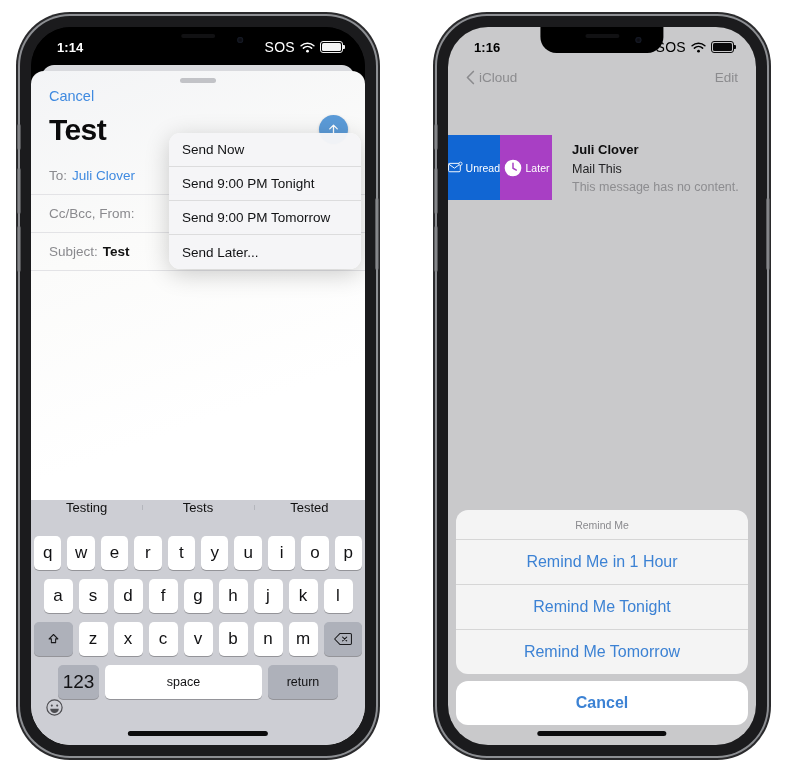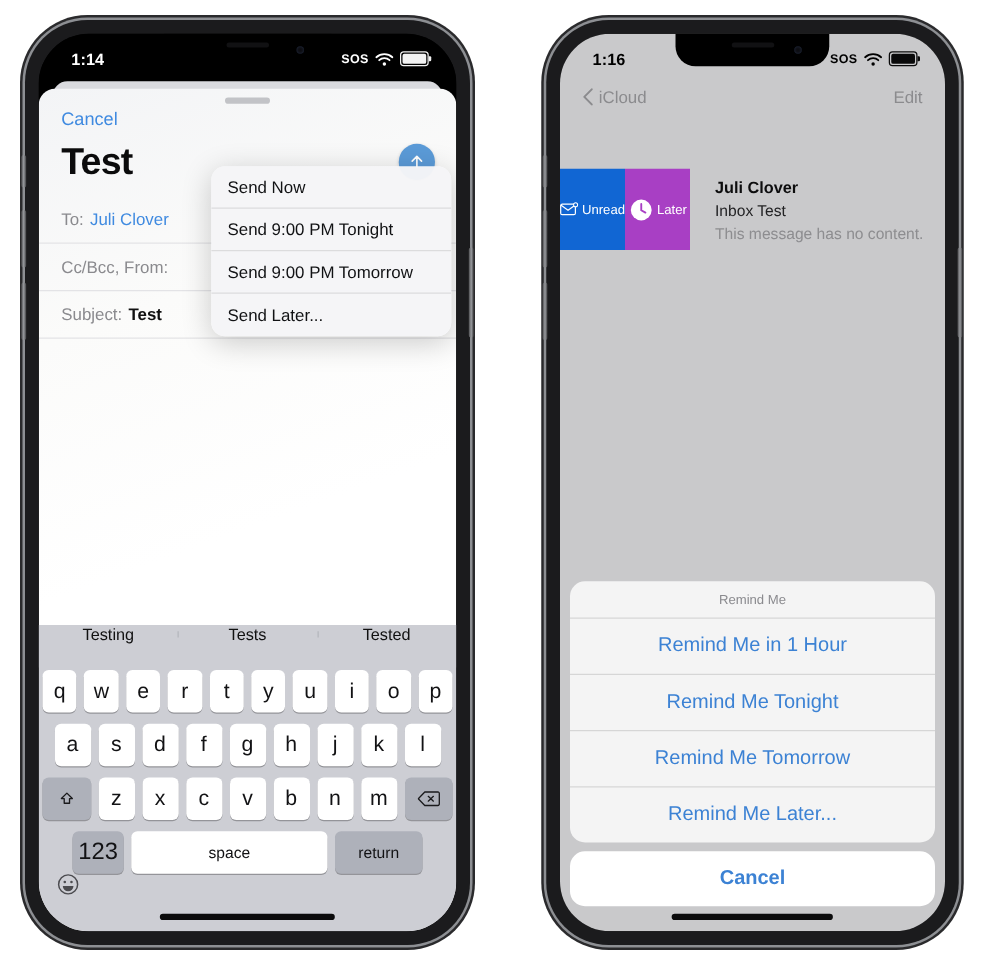--- a/index.html
+++ b/index.html
@@ -31,21 +31,21 @@
 
   .home-ind{position:absolute;left:50%;transform:translateX(-50%);bottom:9px;
             width:42%;height:5px;border-radius:3px;background:#0b0b0c;z-index:30;}
 
   
   .statusbar{position:absolute;left:0;right:0;top:0;height:34px;z-index:35;
              display:flex;align-items:center;justify-content:space-between;
              padding:6px 22px 0 26px;box-sizing:border-box;}
   .sb-time{font-size:13px;font-weight:bold;letter-spacing:.1px;}
   .sb-right{display:flex;align-items:center;gap:5px;}
-  .sos{font-size:10px;font-weight:bold;letter-spacing:.3px;}
+  .sos{font-size:14px;font-weight:normal;letter-spacing:.3px;}
   .wifi{display:block;}
   .batt{position:relative;width:21px;height:10.5px;border-radius:3px;
         border:1.2px solid currentColor;opacity:.95;}
   .batt::after{content:"";position:absolute;right:-3.2px;top:3px;width:1.8px;height:4px;
         border-radius:0 1px 1px 0;background:currentColor;}
   .batt i{position:absolute;left:1.3px;top:1.3px;bottom:1.3px;right:1.3px;
         border-radius:1.5px;background:currentColor;display:block;}
   .sb-dark{color:#fff;}
   .sb-light{color:#000;}
 
@@ -302,32 +302,31 @@
           </div>
           <div class="swipe later">
             <svg width="20" height="20" viewBox="0 0 24 24">
               <circle cx="12" cy="12" r="10" fill="#fff"></circle>
               <path d="M12 6.2v6.1l4 2.2" fill="none" stroke="#a83fc4" stroke-width="1.8" stroke-linecap="round"></path>
             </svg>
             <span>Later</span>
           </div>
           <div class="mail-body">
             <div class="mb-from">Juli Clover</div>
-            <div class="mb-subj">Inbox Test</div>
+            <div class="mb-subj">Mail This</div>
             <div class="mb-prev">This message has no content.</div>
           </div>
         </div>
 
         <div class="sheet">
           <div class="sheet-grp">
             <div class="sh-title">Remind Me</div>
             <div class="sh-item">Remind Me in 1 Hour</div>
             <div class="sh-item">Remind Me Tonight</div>
             <div class="sh-item">Remind Me Tomorrow</div>
-            <div class="sh-item">Remind Me Later...</div>
           </div>
           <div class="sheet-cancel">Cancel</div>
         </div>
 
       </div>
 
       <div class="statusbar sb-light">
         <div class="sb-time">1:16</div>
         <div class="sb-right">
           <span class="sos">SOS</span>

